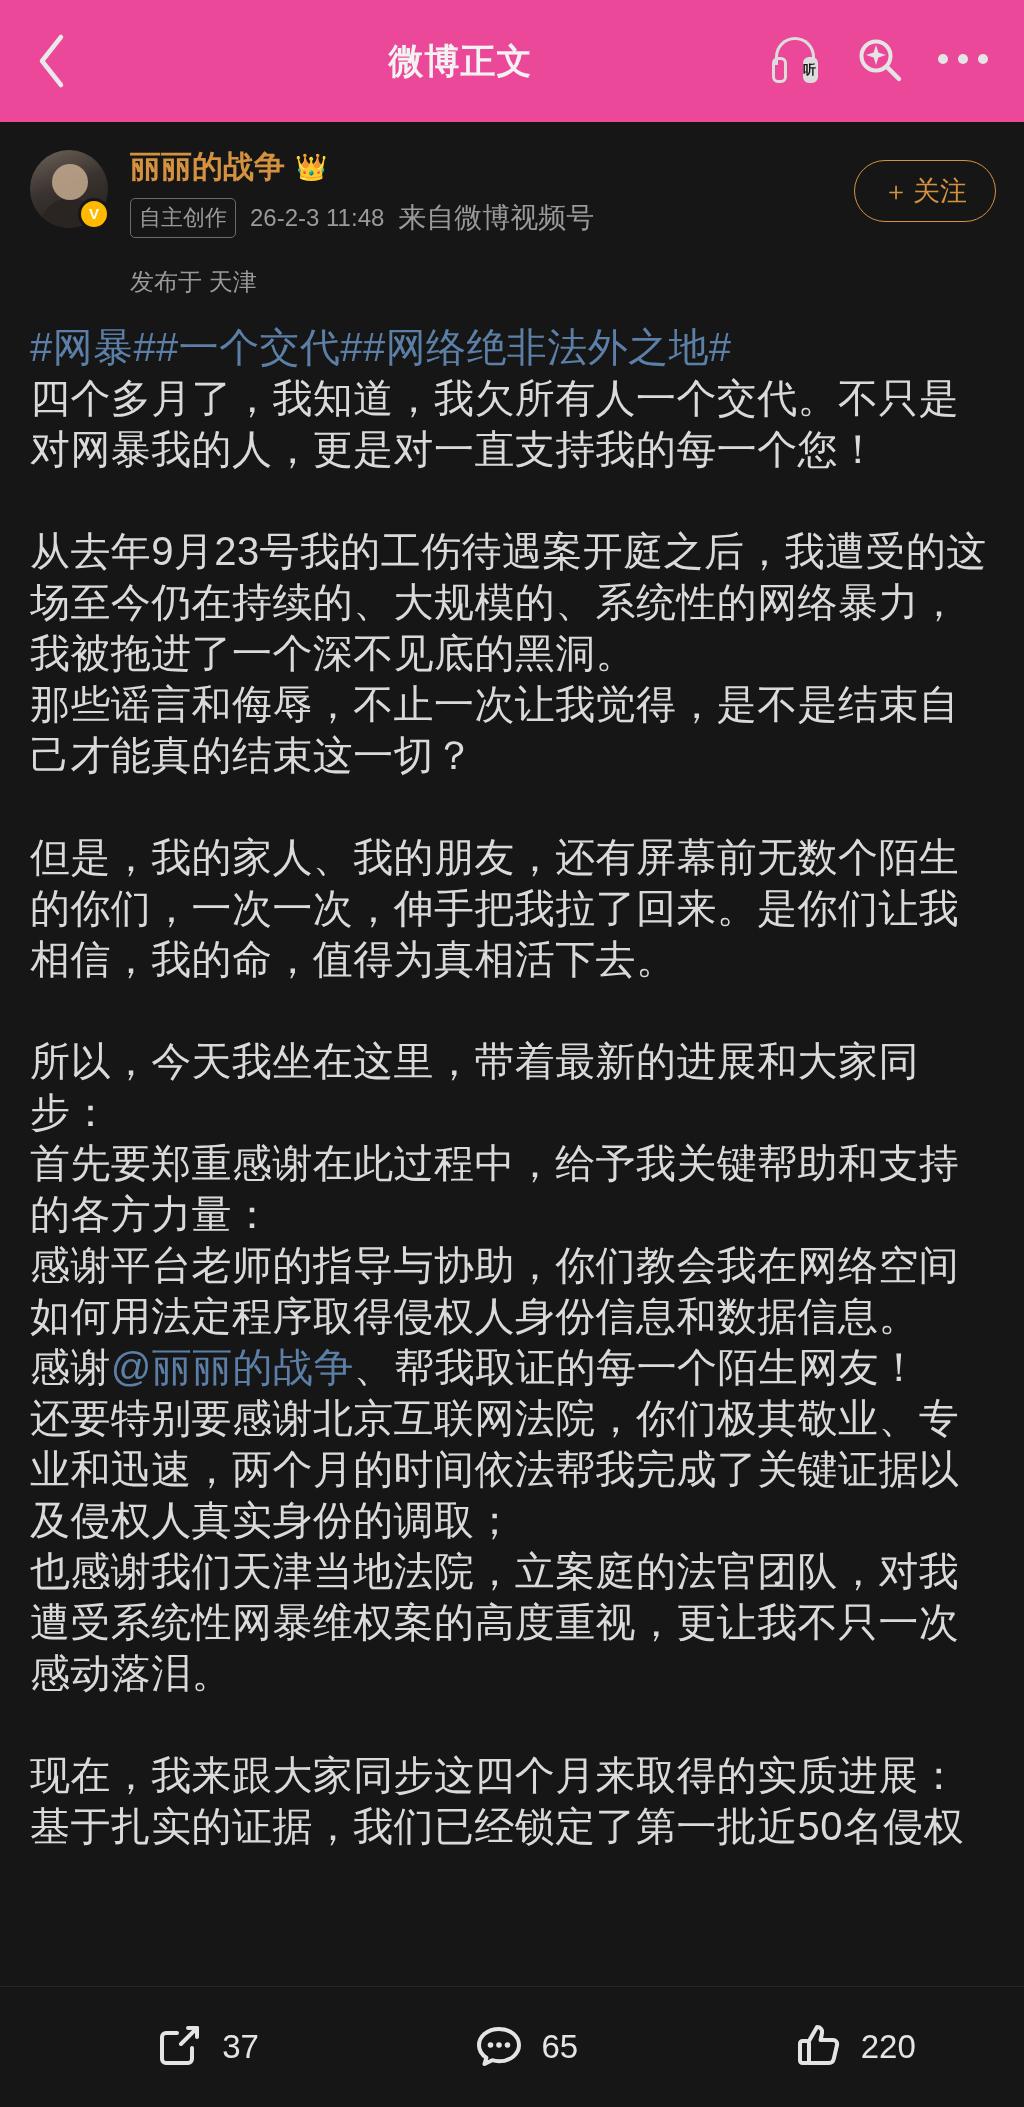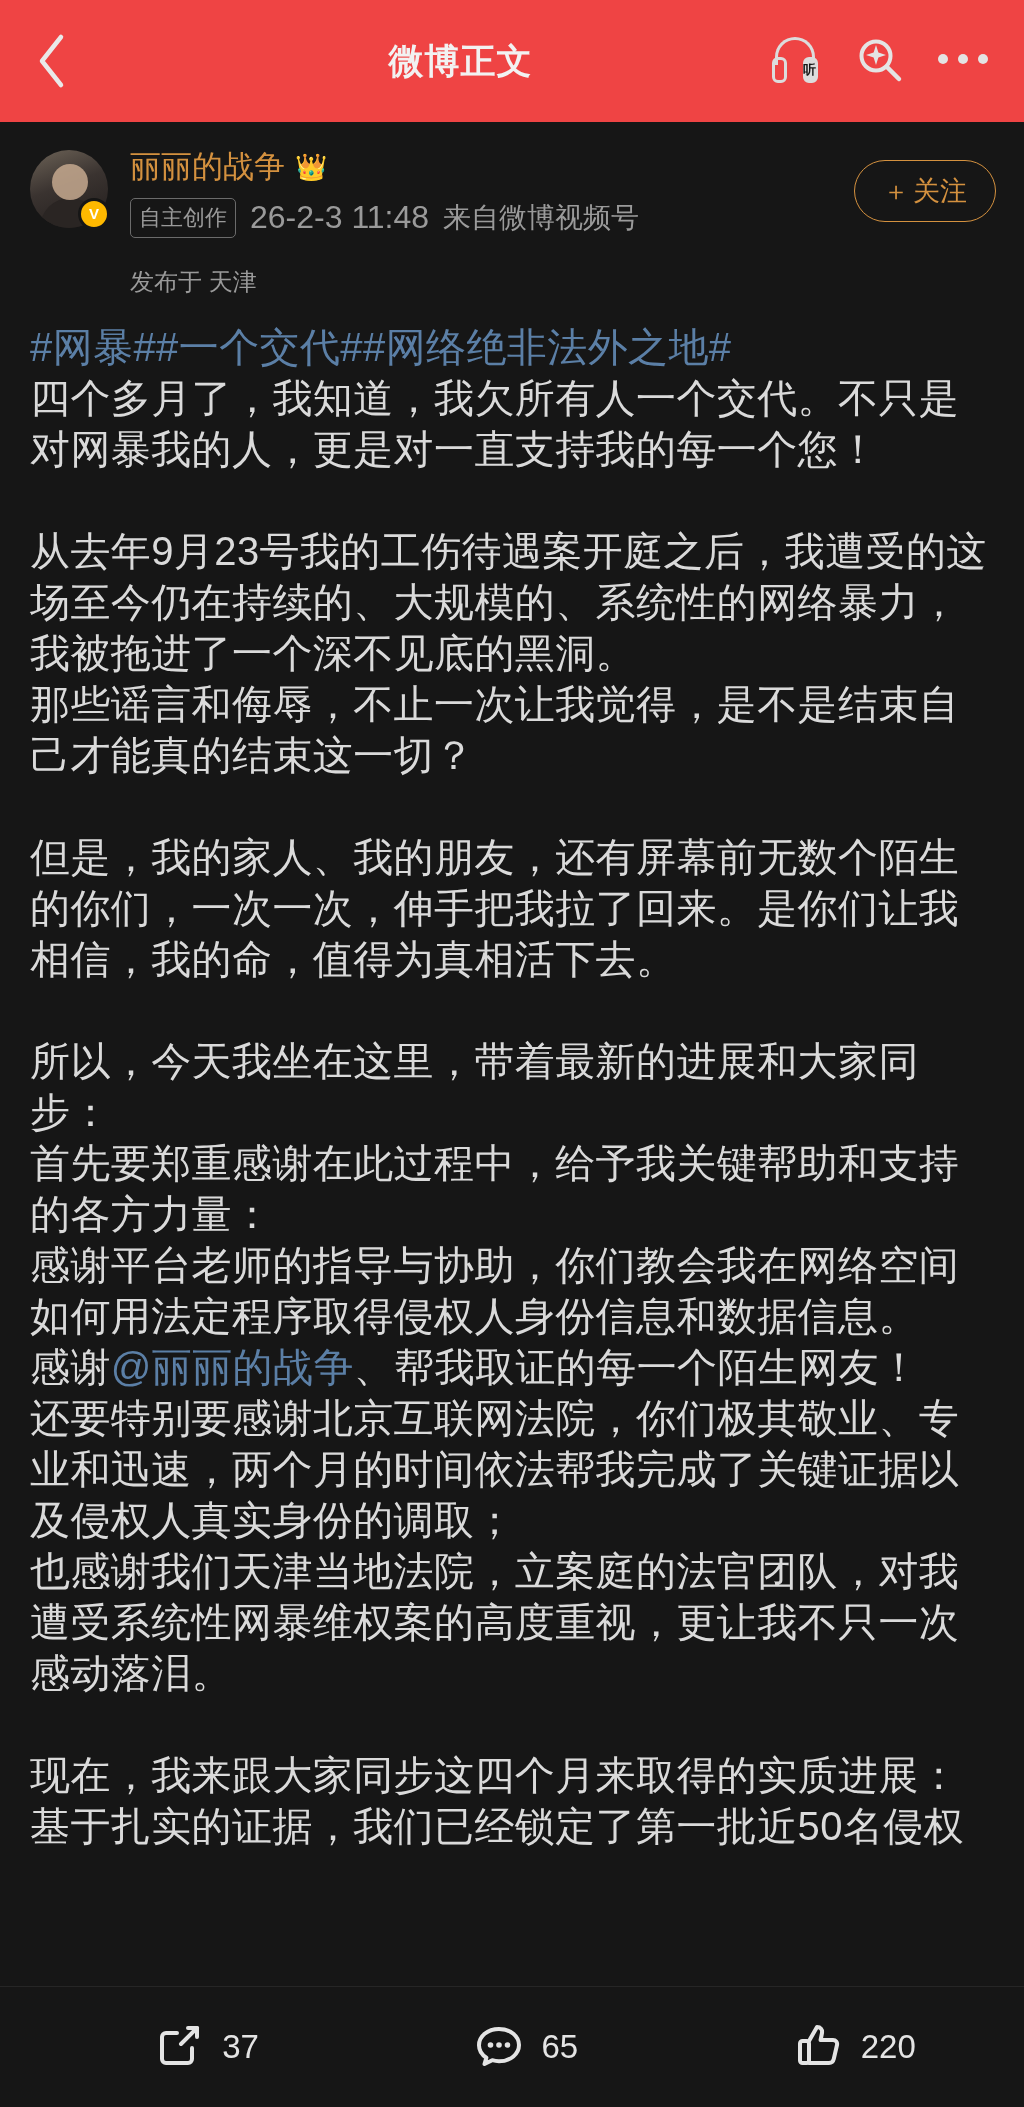--- a/index.html
+++ b/index.html
@@ -25,21 +25,21 @@
   }
 
   
   .topbar {
     height: 122px;
     flex: 0 0 122px;
     display: flex;
     align-items: center;
     padding: 0 30px 0 21px;
     box-sizing: border-box;
-    background: #ef4444;
+    background: #ec4899;
     gap: 45px;
   }
   .back-btn {
     width: 62px;
     height: 62px;
     display: flex;
     align-items: center;
     justify-content: center;
     cursor: pointer;
   }
@@ -162,21 +162,21 @@
     min-width: 0;
   }
   .author-name-line {
     display: flex;
     align-items: center;
     gap: 10px;
   }
   .author-name {
     font-size: 31px;
     color: #d4913f;
-    font-weight: 400;
+    font-weight: 700;
   }
   .crown {
     font-size: 26px;
     line-height: 1;
   }
   .sub-line {
     margin-top: 10px;
     display: flex;
     align-items: center;
     gap: 14px;
@@ -184,21 +184,21 @@
   }
   .orig-tag {
     font-size: 22px;
     color: #9a9a9a;
     border: 1px solid #6b6b6b;
     border-radius: 5px;
     padding: 4px 8px;
     line-height: 1.35;
   }
   .timetext {
-    font-size: 32px;
+    font-size: 24px;
     color: #9a9a9a;
   }
   .sourcetext {
     font-size: 28px;
     color: #9a9a9a;
   }
   .loc-line {
     margin-top: 28px;
     font-size: 24px;
     color: #9a9a9a;

